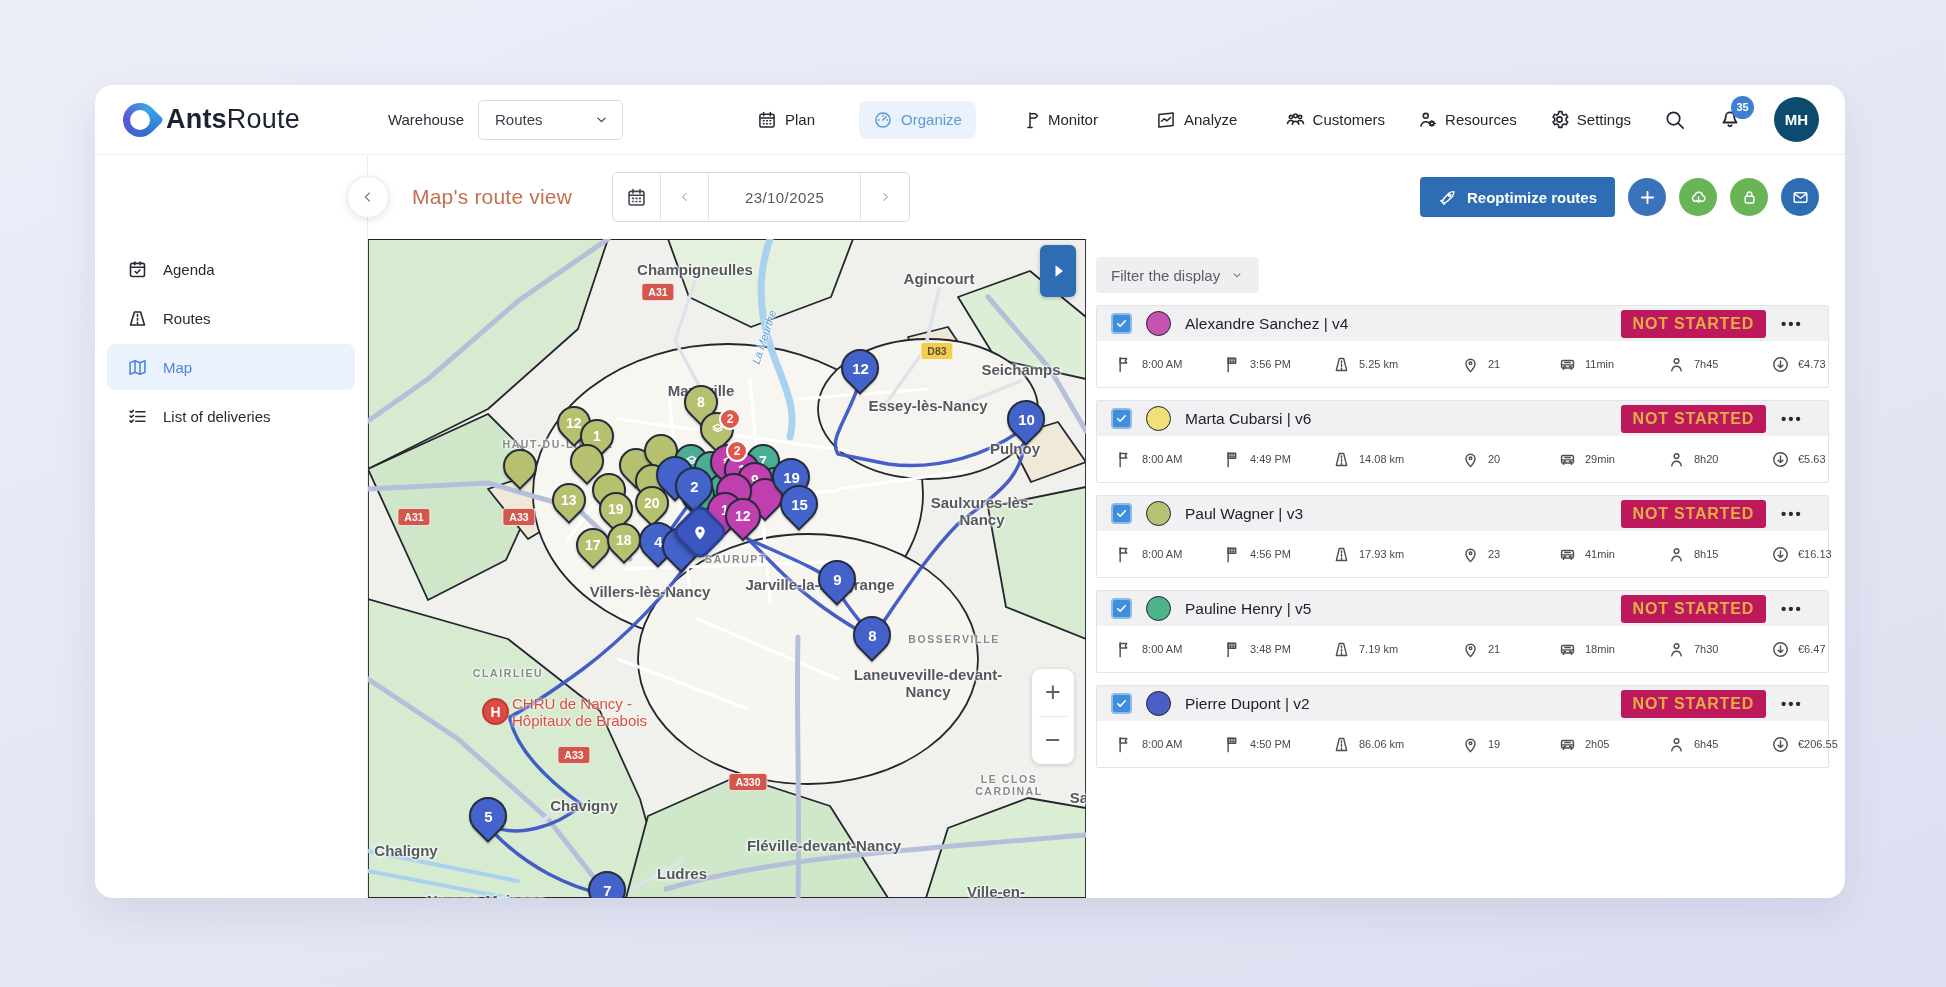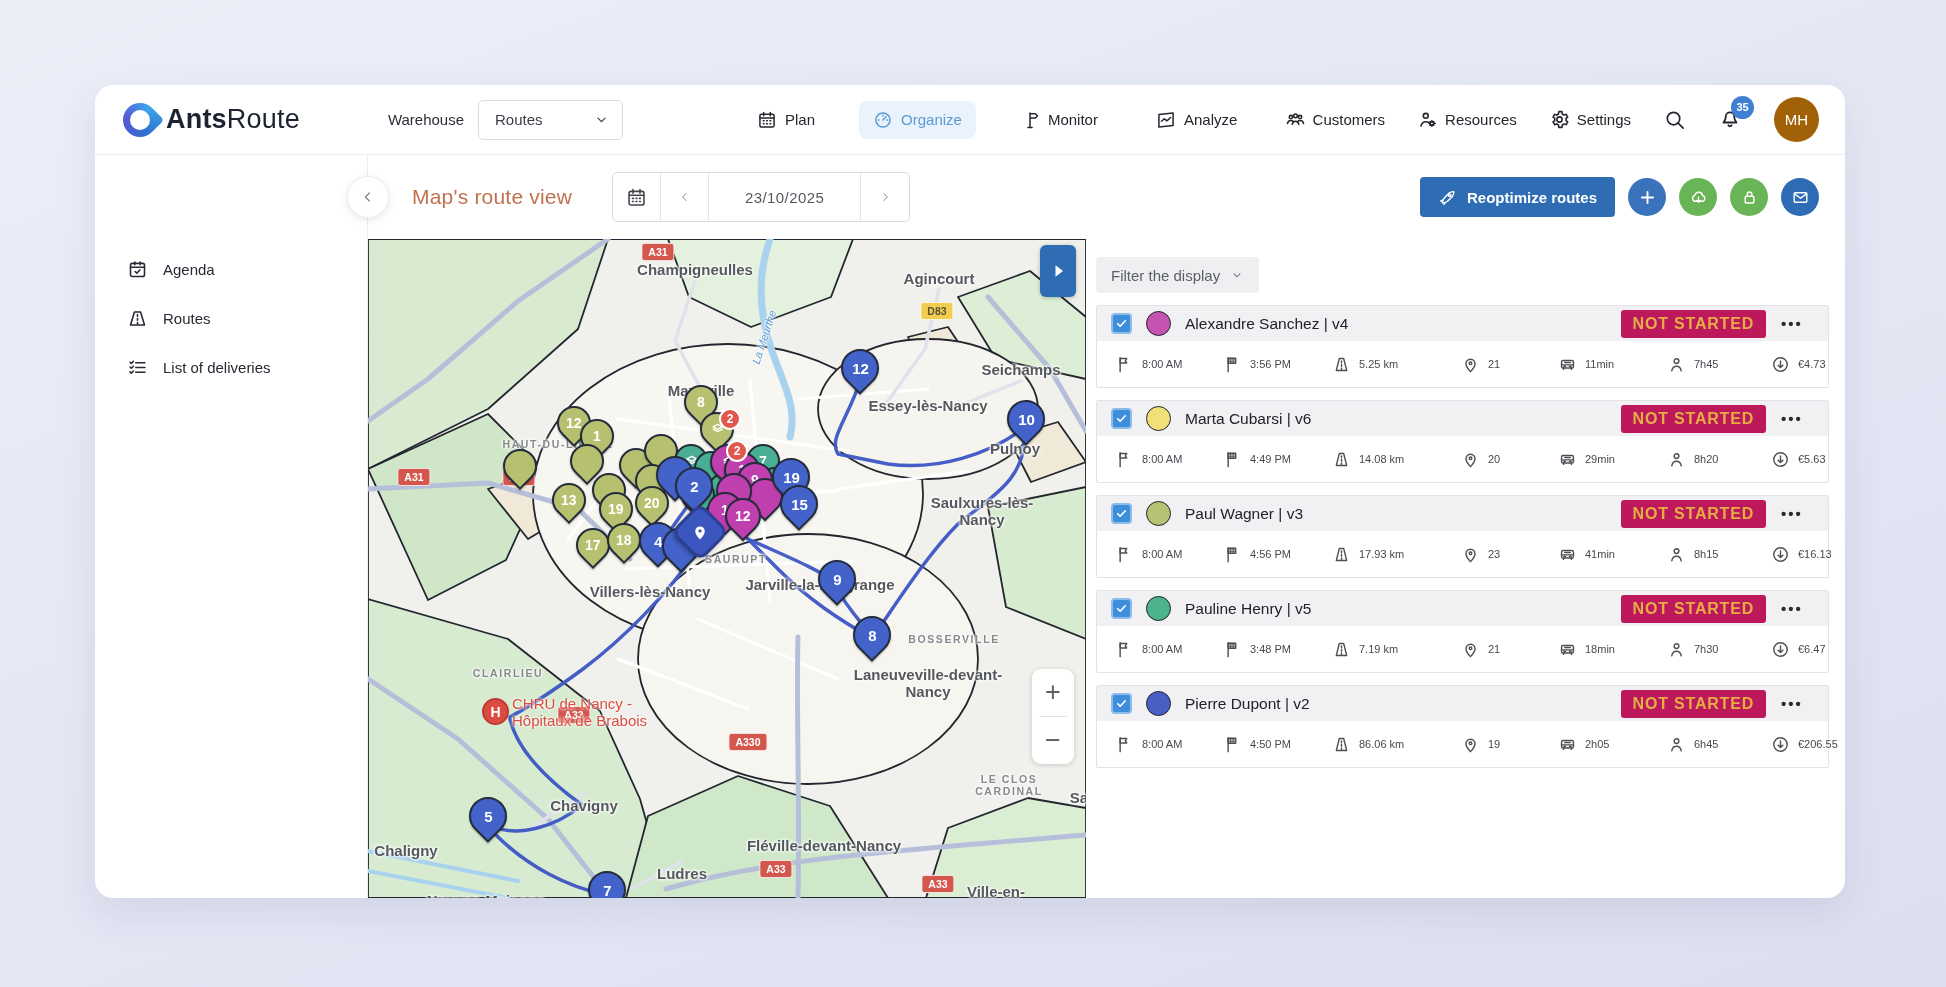--- a/index.html
+++ b/index.html
@@ -30,21 +30,21 @@
   .tab { display:flex; align-items:center; gap:8px; font-size:15px; color:#23262e; padding:9px 14px; border-radius:8px; cursor:pointer; }
   .tab.active { background:#eaf2fc; color:#5b9ad6; }
   .tab.active svg { color:#5b9ad6; }
   .nav-right { display:flex; align-items:center; gap:32px; margin-left:auto; }
   .nav-link { display:flex; align-items:center; gap:7px; font-size:15px; color:#23262e; cursor:pointer; }
   .icon-16 svg { width:17px; height:17px; display:block; }
   .icon-20 svg { width:21px; height:21px; display:block; }
   .bell-wrap { position:relative; cursor:pointer; }
   .bell-badge { position:absolute; top:-10px; right:-12px; min-width:23px; height:23px; border-radius:12px;
     background:#3f7fd1; color:#fff; font-size:11px; font-weight:700; display:flex; align-items:center; justify-content:center; padding:0 4px; }
-  .avatar { width:45px; height:45px; border-radius:50%; background:#a16207; color:#fff; font-weight:400;
+  .avatar { width:45px; height:45px; border-radius:50%; background:#0c4a6e; color:#fff; font-weight:700;
     font-size:15px; display:flex; align-items:center; justify-content:center; cursor:pointer; }
   
   .body { position:absolute; top:70px; left:0; right:0; bottom:0; display:flex; }
   .sidebar { width:273px; border-right:1px solid #ebebf0; padding-top:88px; flex:none; }
   .sb-item { height:46px; margin:3px 12px; border-radius:8px; display:flex; align-items:center; gap:15px;
     padding-left:20px; font-size:15px; color:#262a33; cursor:pointer; }
   .sb-item svg { width:21px; height:21px; }
   .sb-item.active { background:#e9f2fd; color:#4e86d8; }
   .content { flex:1; display:flex; flex-direction:column; position:relative; min-width:0; }
   
@@ -72,21 +72,21 @@
   .content-row { flex:1; display:flex; min-height:0; }
   
   .map { width:718px; flex:none; position:relative; background:#f0f1ec; overflow:hidden; }
   .map svg.base { position:absolute; inset:0; }
   .map-label { position:absolute; transform:translate(-50%,-50%); white-space:pre-line; text-align:center; pointer-events:none;
     text-shadow:0 0 3px #fff,0 0 3px #fff,0 0 4px #fff; }
   .map-label.city { font-size:15px; font-weight:600; color:#55585c; }
   .map-label.area { font-size:10.5px; font-weight:600; letter-spacing:1.6px; color:#87898c; }
   .map-label.water { font-size:11px; font-style:italic; color:#5f9fd8; transform:translate(-50%,-50%) rotate(-72deg); }
   .rbadge { position:absolute; transform:translate(-50%,-50%); font-size:10.5px; font-weight:700; padding:2px 6px;
-    border-radius:3px; border:1px solid rgba(255,255,255,.8); pointer-events:none; }
+    border-radius:3px; border:1px solid rgba(255,255,255,.8); pointer-events:none;margin-top:40px; }
   .rbadge.red { background:#d4574e; color:#fff; }
   .rbadge.yellow { background:#f1ce50; color:#5d5139; }
   .pin { position:absolute; border-radius:50% 50% 50% 0; transform:rotate(-45deg); border:2px solid #242c3c;
     display:flex; align-items:center; justify-content:center; cursor:pointer; box-shadow:-1px 1px 2px rgba(0,0,0,.25); }
   .pin > span { transform:rotate(45deg); color:#fff; font-weight:700; }
   .pin svg { transform:rotate(45deg); width:15px; height:15px; color:#fff; }
   .pin.blue { width:38px; height:38px; background:#4363cb; } .pin.blue > span { font-size:15px; }
   .pin.magenta { width:36px; height:36px; background:#bf3fae; } .pin.magenta > span { font-size:14px; }
   .pin.olive { width:34px; height:34px; background:#b7c06f; } .pin.olive > span { font-size:14px; }
   .pin.teal { width:34px; height:34px; background:#49ae93; } .pin.teal > span { font-size:14px; }
@@ -252,20 +252,29 @@
           <span>Agenda</span>
         </div>
         <div class="sb-item">
           <span style="display:flex">
             <svg width="21" height="21" viewBox="0 0 24 24">
               <path d="M8.5 4.5h7L20 19.5H4z"></path>
               <path d="M12 7.5v2M12 12v2M12 16.5v2"></path>
             </svg>
           </span>
           <span>Routes</span>
+        </div>
+        <div class="sb-item active">
+          <span style="display:flex">
+            <svg width="21" height="21" viewBox="0 0 24 24">
+              <path d="M3.5 6.5l5.7-2.2 5.6 2.2 5.7-2.2v13.2l-5.7 2.2-5.6-2.2-5.7 2.2z"></path>
+              <path d="M9.2 4.3v13.2M14.8 6.5v13.2"></path>
+            </svg>
+          </span>
+          <span>Map</span>
         </div>
         <div class="sb-item">
           <span style="display:flex">
             <svg width="21" height="21" viewBox="0 0 24 24">
               <path d="M10 6.5h10.5M10 12h10.5M10 17.5h10.5"></path>
               <path d="M3.5 6l1.4 1.4L7.3 5M3.5 11.5l1.4 1.4 2.4-2.4M3.5 17l1.4 1.4L7.3 16"></path>
             </svg>
           </span>
           <span>List of deliveries</span>
         </div>

